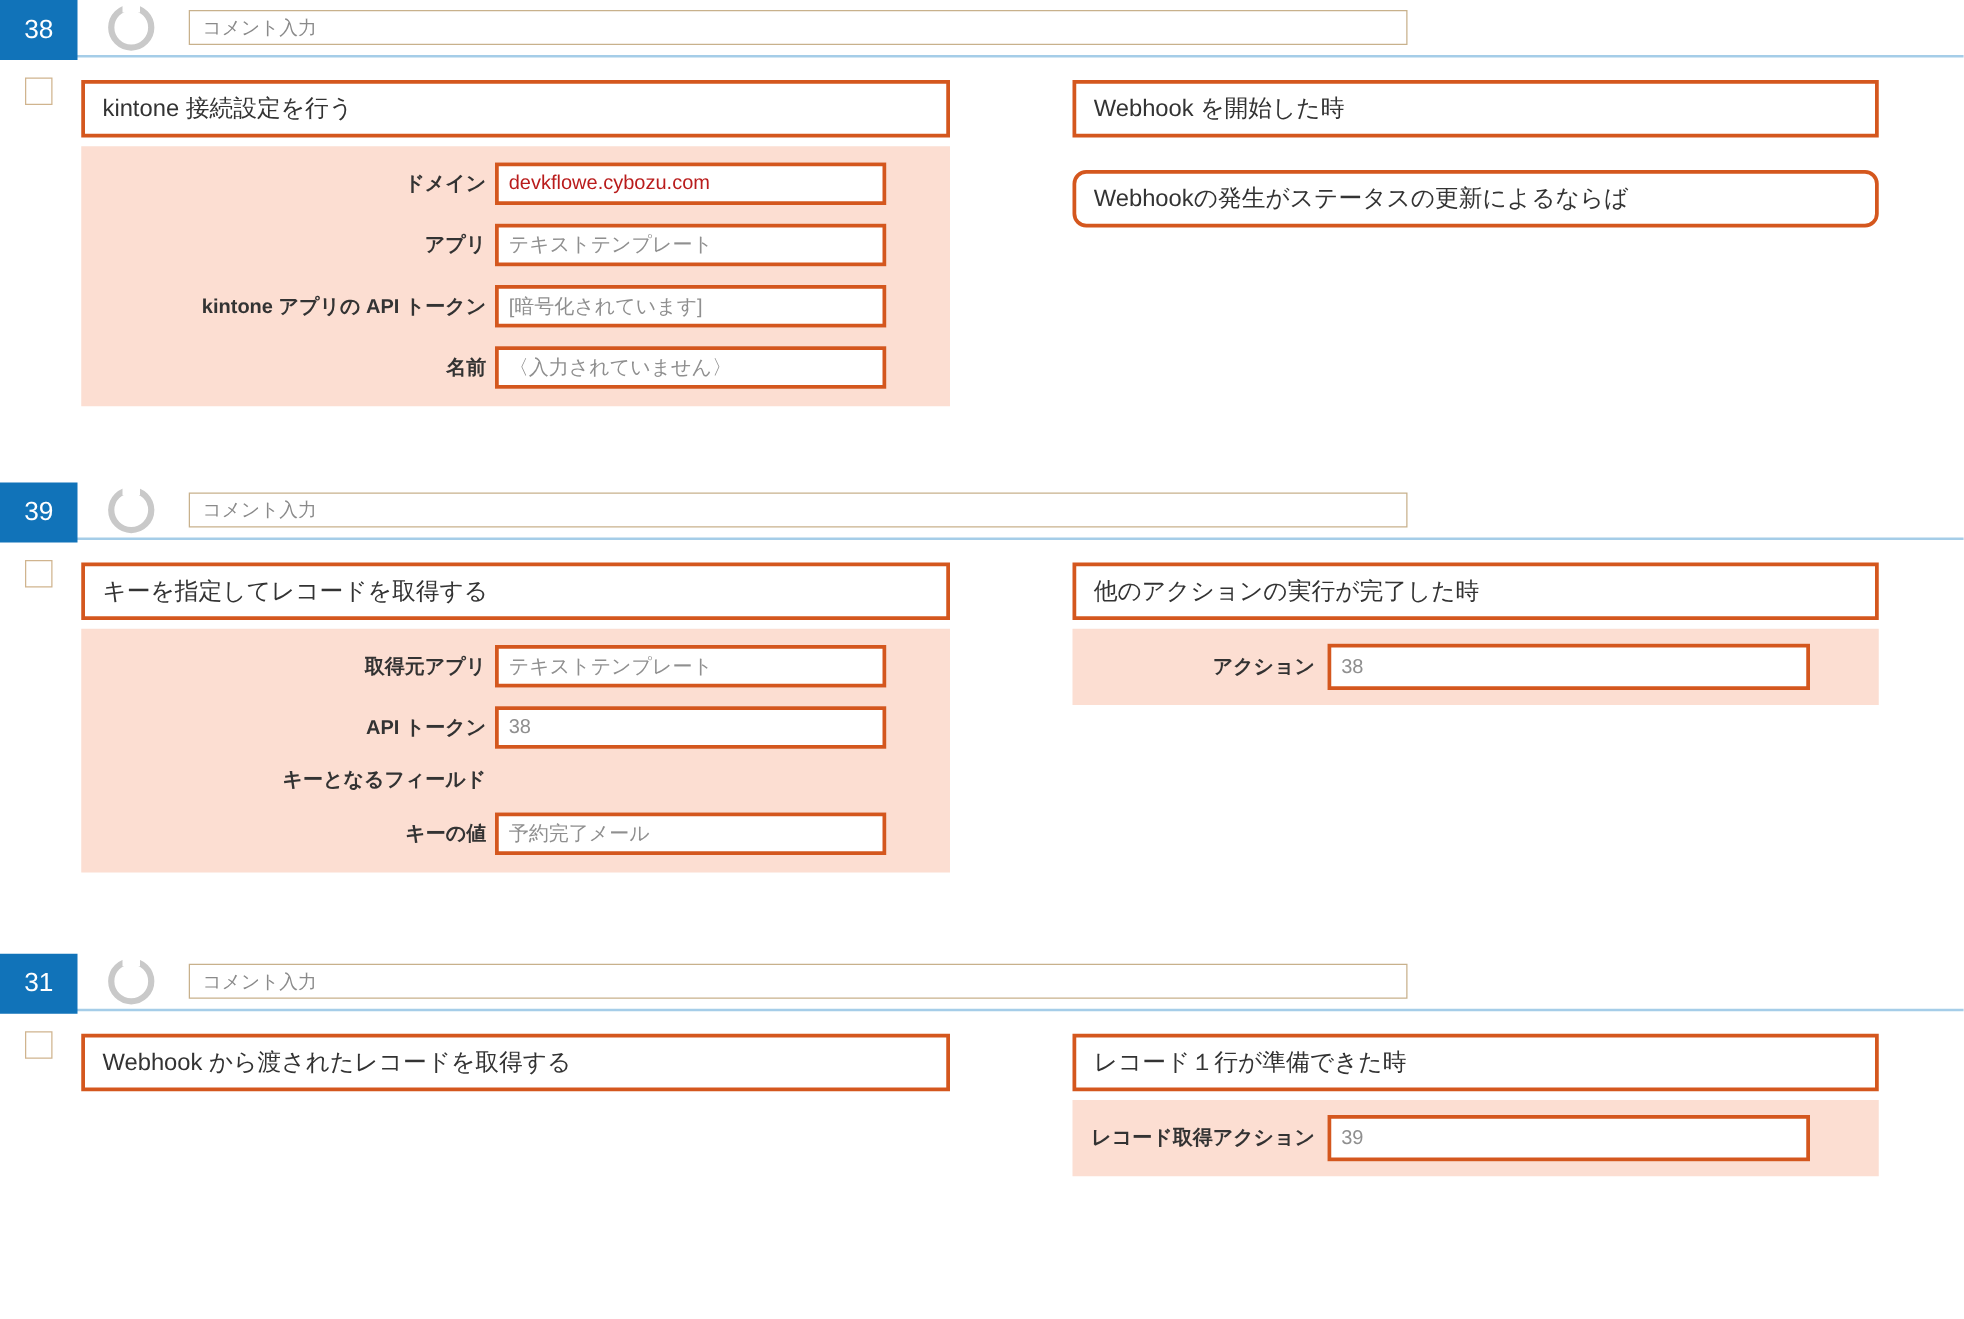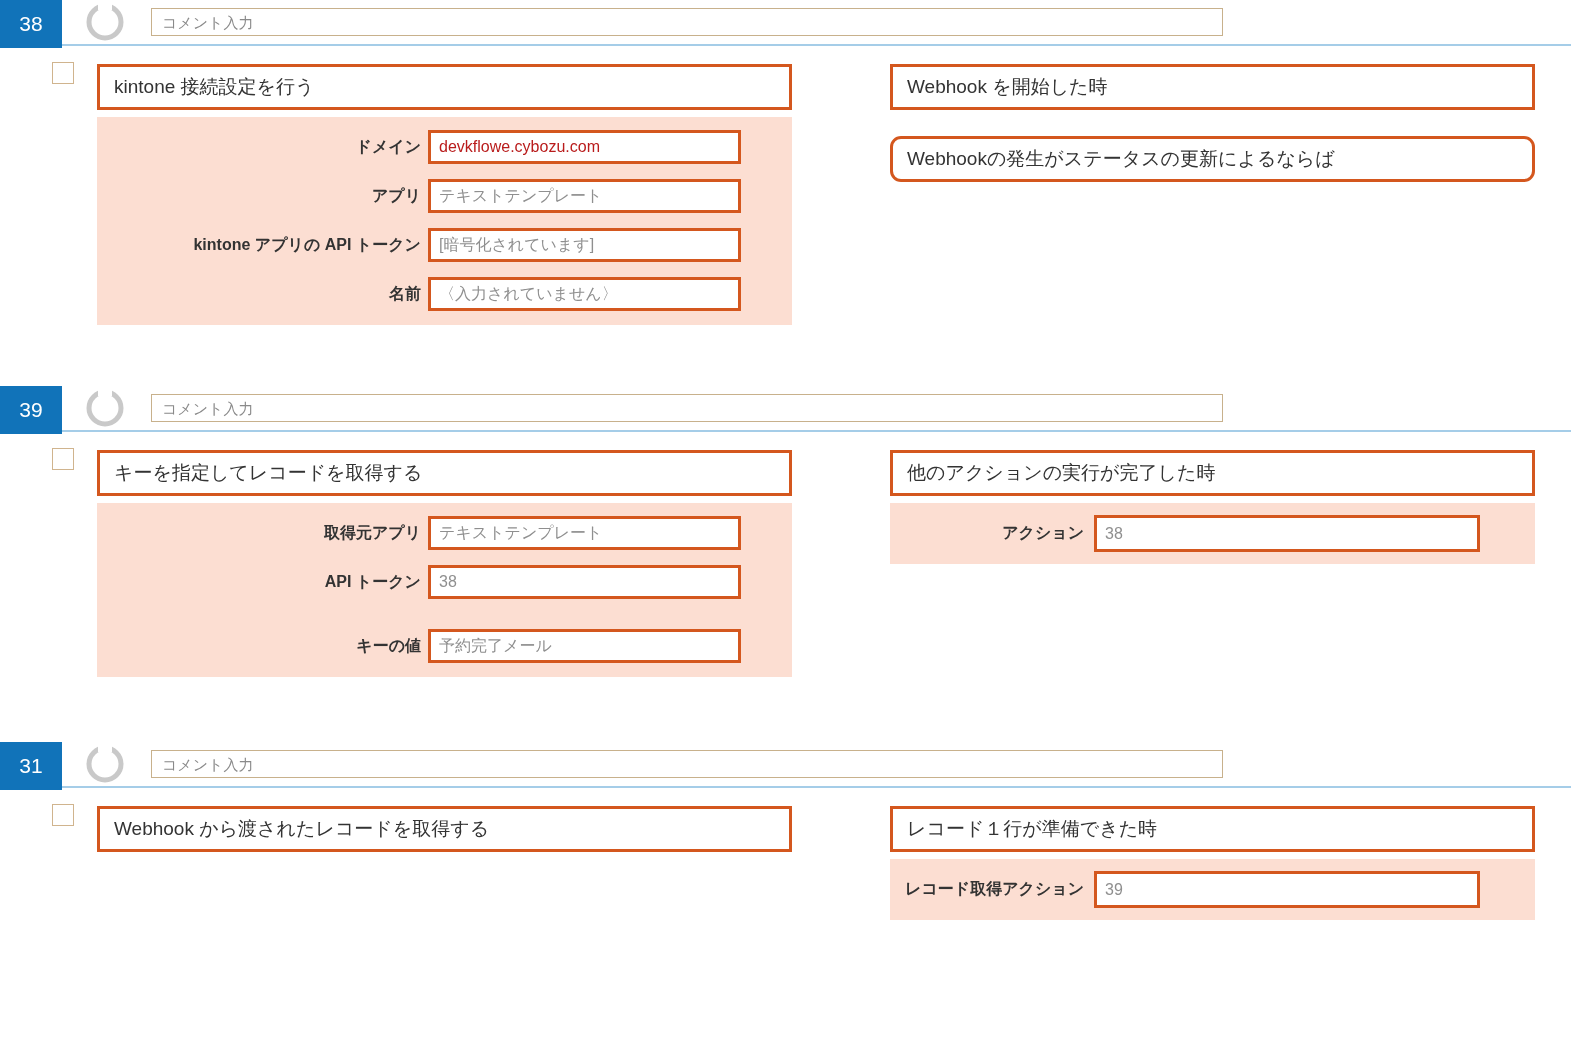--- a/index.html
+++ b/index.html
@@ -31,36 +31,35 @@
     width: 62px; height: 48px;
     background: #1173b9;
     color: #ffffff;
     font-size: 21px;
     display: flex; align-items: center; justify-content: center;
     z-index: 2;
   }
   .status-circle { flex: 0 0 auto; margin-top: -2px; }
   .comment-input {
     margin-left: 26px;
-    width: 1072px; height: 28px;
+    width: 975px; height: 28px;
     border: 1px solid #c8b18c;
     padding: 0 10px;
     font-size: 15px;
     color: #555;
     outline: none;
     font-family: "Liberation Sans", "DejaVu Sans", sans-serif;
   }
   .comment-input::placeholder { color: #8a8a8a; opacity: 1; }
 
   
   .section-body {
     position: relative;
     margin-top: 18px;
     padding-left: 65px;
-    margin-left: 32px;
   }
   .checkbox {
     position: absolute; left: 20px; top: -2px;
     width: 22px; height: 22px;
     border: 1px solid #d0b48e;
     background: #fff;
   }
   .cols { display: flex; }
   .action-col { width: 695px; flex: 0 0 auto; }
   .trigger-col { width: 645px; flex: 0 0 auto; margin-left: 98px; }
@@ -171,20 +170,21 @@
           <div class="panel">
             <div class="field-row">
               <div class="field-label">取得元アプリ</div>
               <input class="field-input" readonly="" value="テキストテンプレート" style="">
             </div>
             <div class="field-row">
               <div class="field-label">API トークン</div>
               <input class="field-input" readonly="" value="38" style="">
             </div>
             <div class="field-row">
+              <div class="field-label">キーとなるフィールド</div>
             </div>
             <div class="field-row">
               <div class="field-label">キーの値</div>
               <input class="field-input" readonly="" value="予約完了メール" style="">
             </div>
           </div>
         </div>
         <div class="trigger-col">
           <div class="box">他のアクションの実行が完了した時</div>
           <div class="panel trigger-panel">

